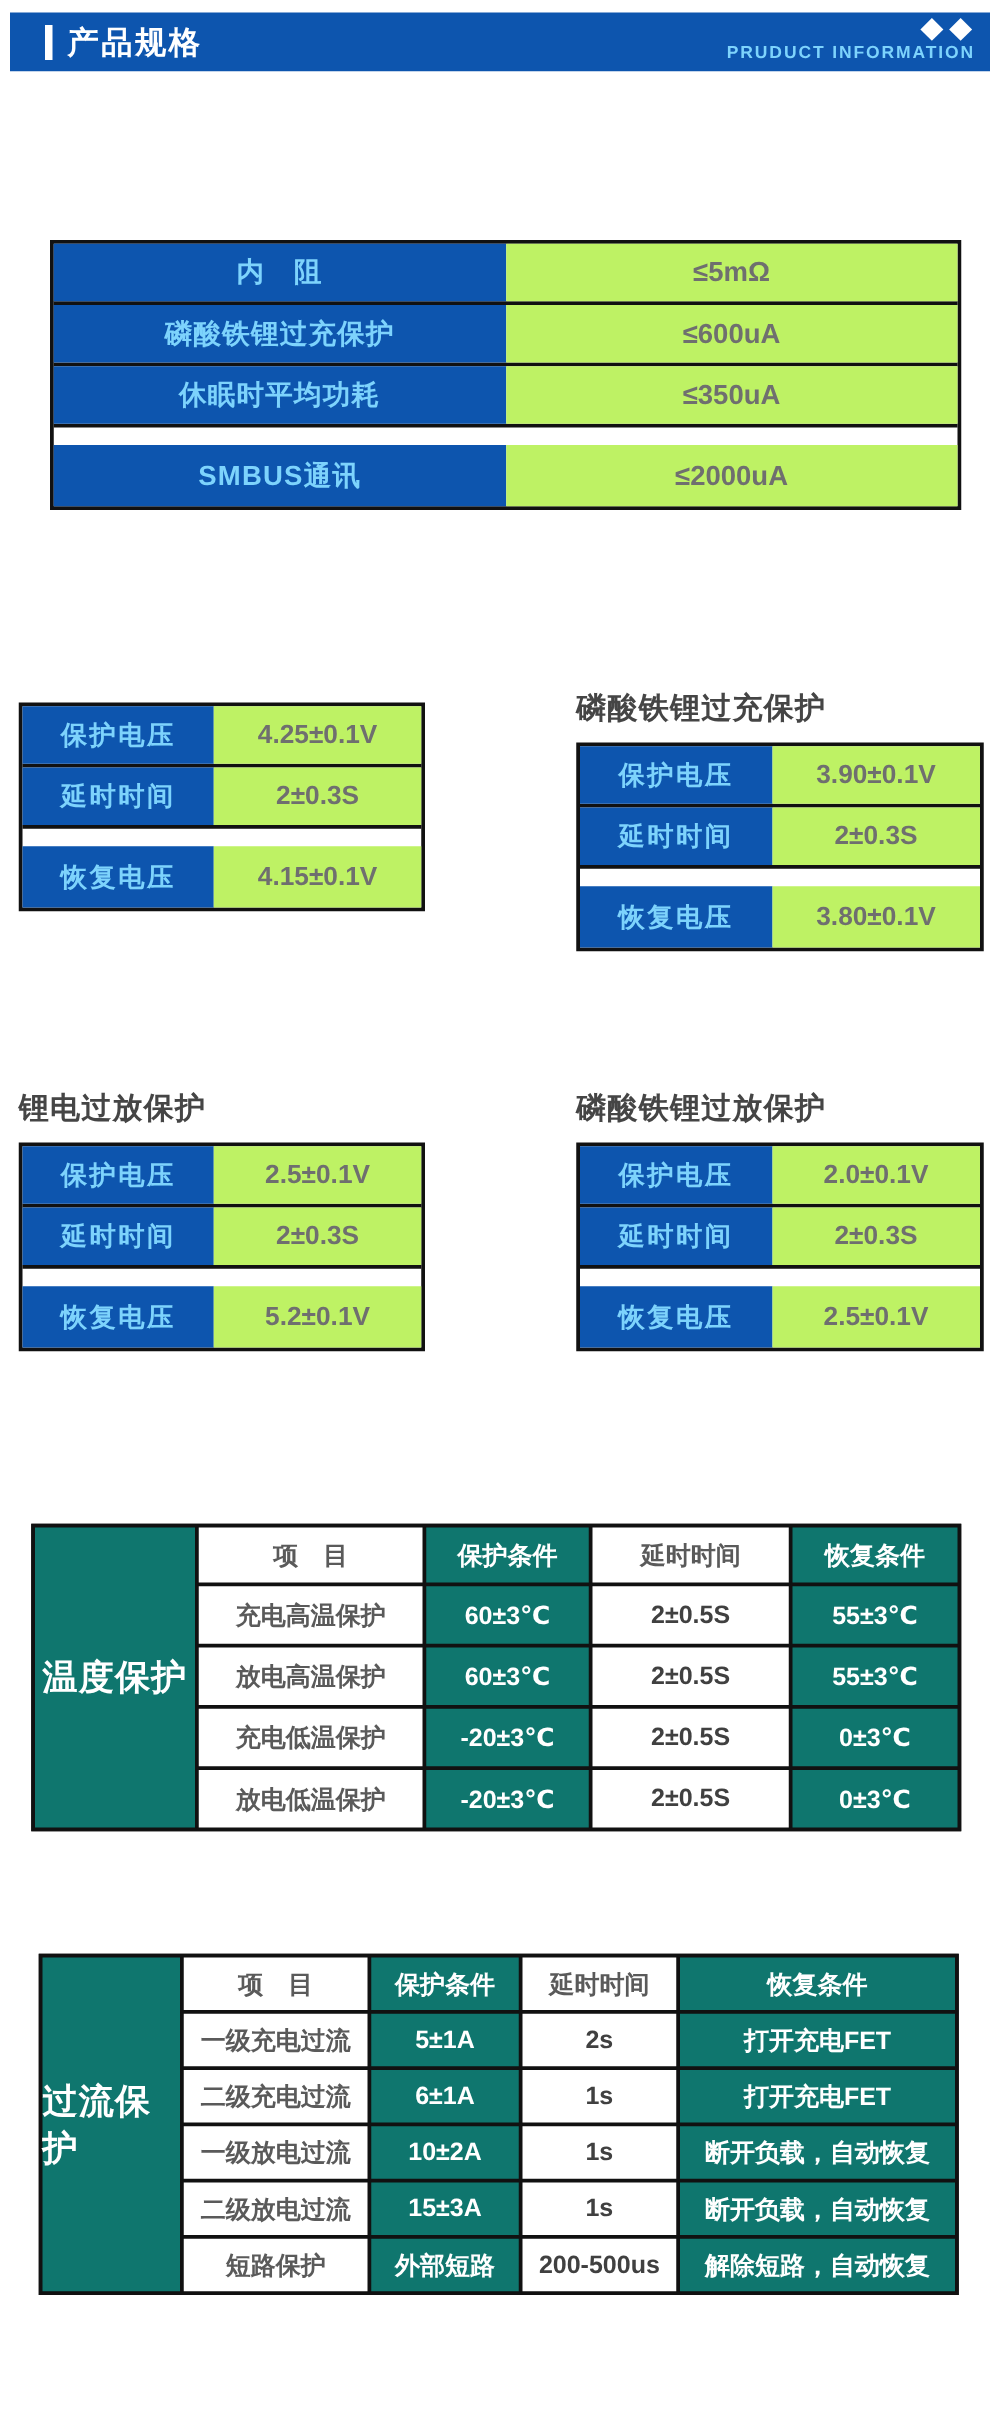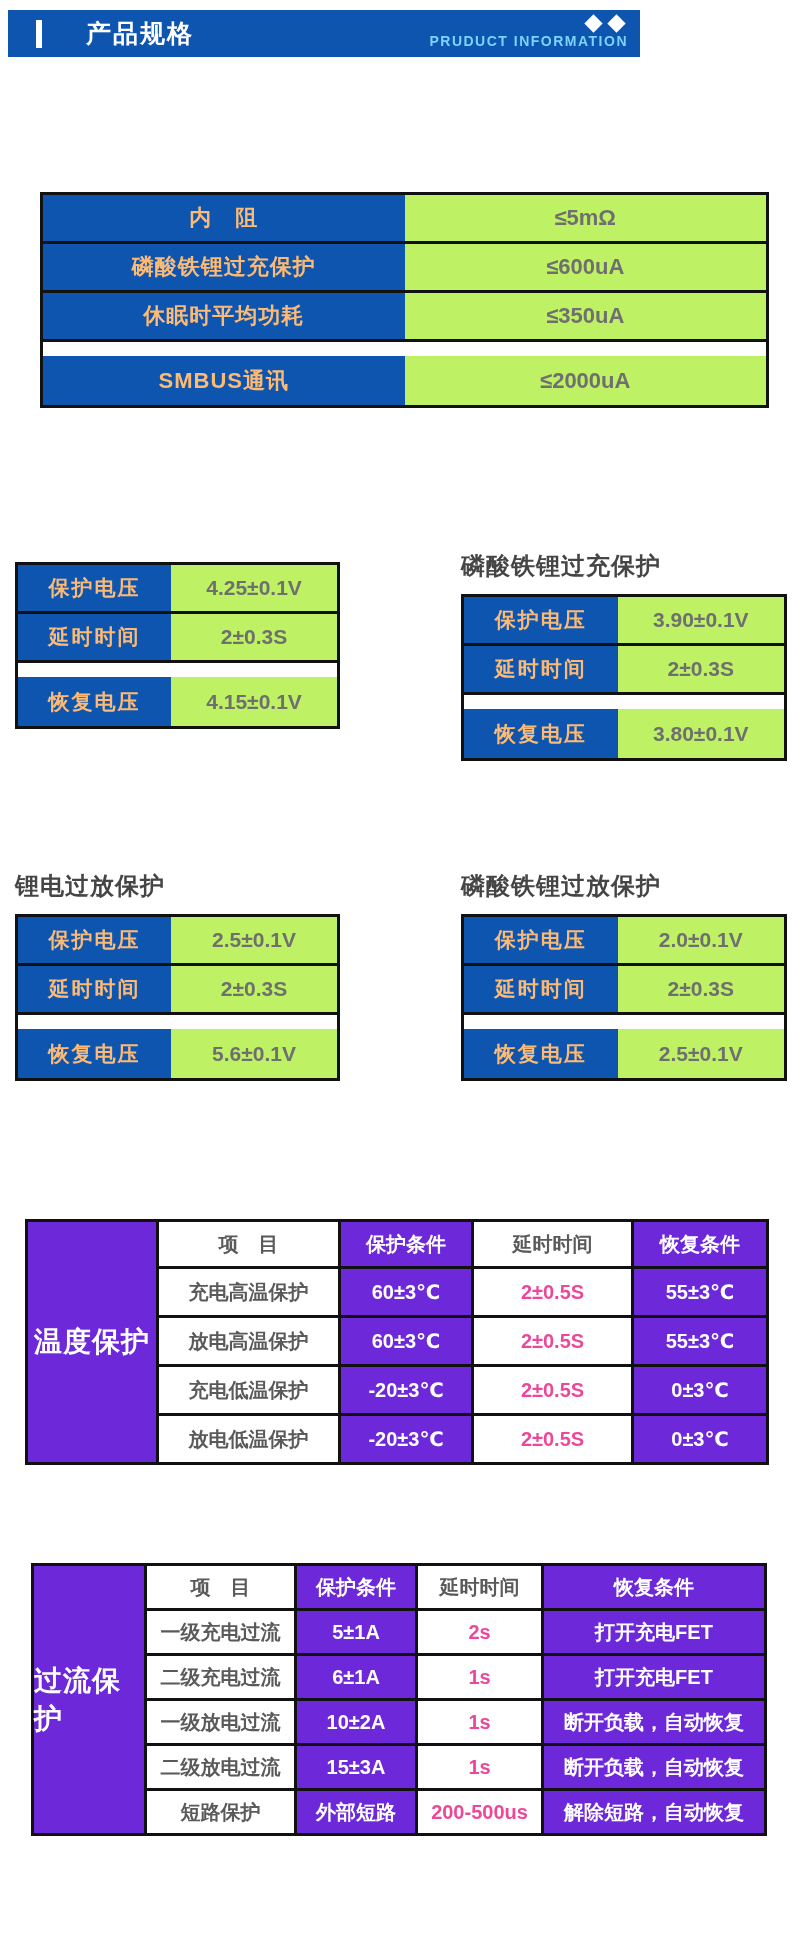--- a/index.html
+++ b/index.html
@@ -5,22 +5,22 @@
   * { margin:0; padding:0; box-sizing:border-box; }
   html,body { background:#ffffff; }
   body {
     width:800px; height:1940px; position:relative;
     font-family:"Liberation Sans","DejaVu Sans",sans-serif;
   }
   .abs { position:absolute; }
 
   
   .topbar {
-    position:absolute; left:8px; top:10px; width:632px; height:47px;
-    background:#0d55ae; display:flex; align-items:center;gap:32px;
+    position:absolute; left:8px; top:10px; width:784px; height:47px;
+    background:#0d55ae; display:flex; align-items:center;
   }
   .topbar .accent {
     width:6px; height:28px; background:#ffffff; margin-left:28px;
   }
   .topbar h1 {
     color:#ffffff; font-size:25px; font-weight:bold; margin-left:12px;
     letter-spacing:2px;
   }
   .topbar-right {
     position:absolute; right:12px; top:3px;
@@ -31,21 +31,21 @@
   .topbar-sub {
     color:#7dd3fc; font-size:14px; font-weight:bold; letter-spacing:1.5px;
     margin-top:3px;
   }
 
   
   .ptable { border:3px solid #111111; background:#ffffff; }
   .prow { display:flex; border-bottom:3px solid #111111; }
   .prow:last-child { border-bottom:none;margin-top:14px; }
   .pcell-l {
-    background:#0d55ae; color:#fdba74; font-weight:bold;
+    background:#0d55ae; color:#7dd3fc; font-weight:bold;
     display:flex; align-items:center; justify-content:center;
   }
   .pcell-r {
     background:#bef264; color:#6f6f6f; font-weight:bold;
     display:flex; align-items:center; justify-content:center;
   }
 
   
   .spec { left:40px; top:192px; width:729px; }
   .spec .prow { height:49px; }
@@ -61,23 +61,23 @@
 
   
   .gtable {
     position:absolute; display:grid; background:#111111;
     border:3px solid #111111; gap:3px;
   }
   .g-cell {
     display:flex; align-items:center; justify-content:center;
     font-weight:bold; font-size:20px;
   }
-  .g-blue  { background:#6d28d9; color:#ffffff; }
+  .g-blue  { background:#0f766e; color:#ffffff; }
   .g-white { background:#ffffff; color:#5a5a5a; }
-  .g-value { color:#ec4899; }
+  .g-value { color:#404040; }
   .g-group { grid-row:1 / -1; font-size:28px; letter-spacing:1px; }
 
   .temp {
     left:25px; top:1219px; width:744px;
     grid-template-columns:128px 179px 130px 157px 1fr;
     grid-template-rows:44px repeat(4, 46px);
   }
   .ocur {
     left:31px; top:1563px; width:736px;
     grid-template-columns:110px 147px 118px 123px 1fr;
@@ -159,21 +159,21 @@
     <div class="prow">
       <div class="pcell-l">保护电压</div>
       <div class="pcell-r">2.5±0.1V</div>
     </div>
     <div class="prow">
       <div class="pcell-l">延时时间</div>
       <div class="pcell-r">2±0.3S</div>
     </div>
     <div class="prow">
       <div class="pcell-l">恢复电压</div>
-      <div class="pcell-r">5.6±0.1V</div>
+      <div class="pcell-r">5.2±0.1V</div>
     </div>
   </div>
 </div>
 
 <div class="abs psec" style="left:461px; top:870px; width:326px;">
   <div class="psec-title">磷酸铁锂过放保护</div>
   <div class="ptable">
     <div class="prow">
       <div class="pcell-l">保护电压</div>
       <div class="pcell-r">2.0±0.1V</div>

